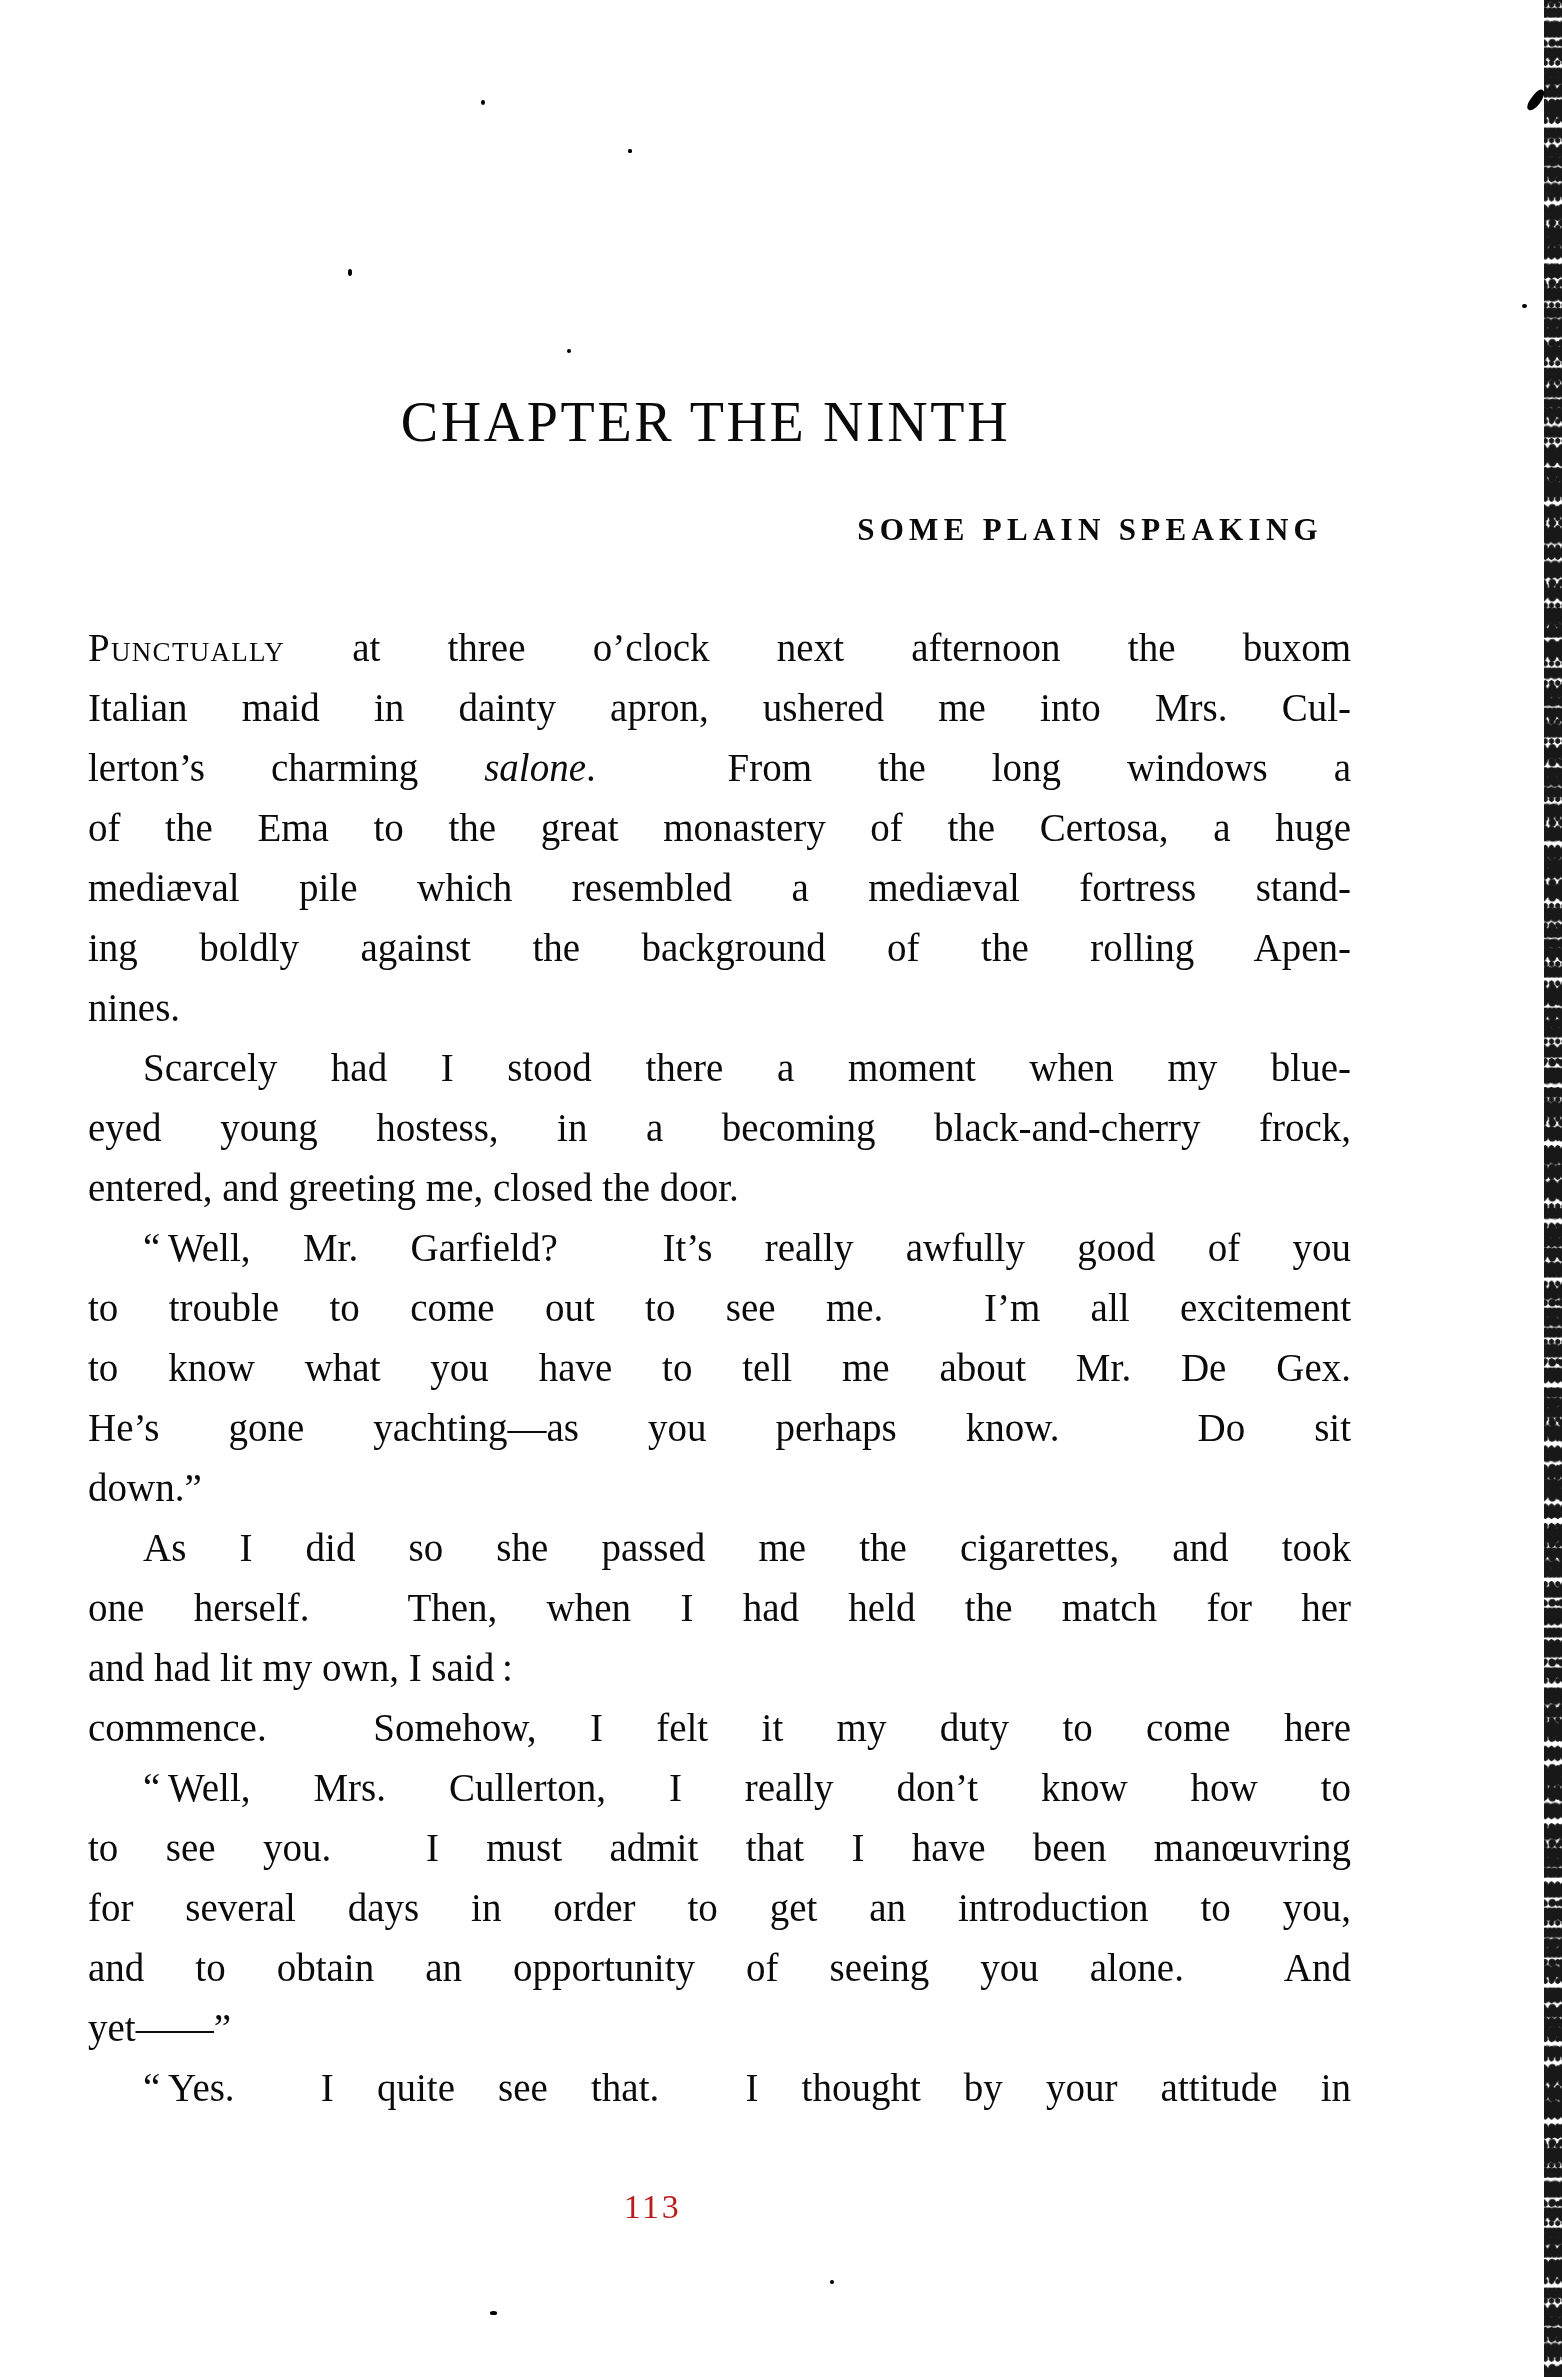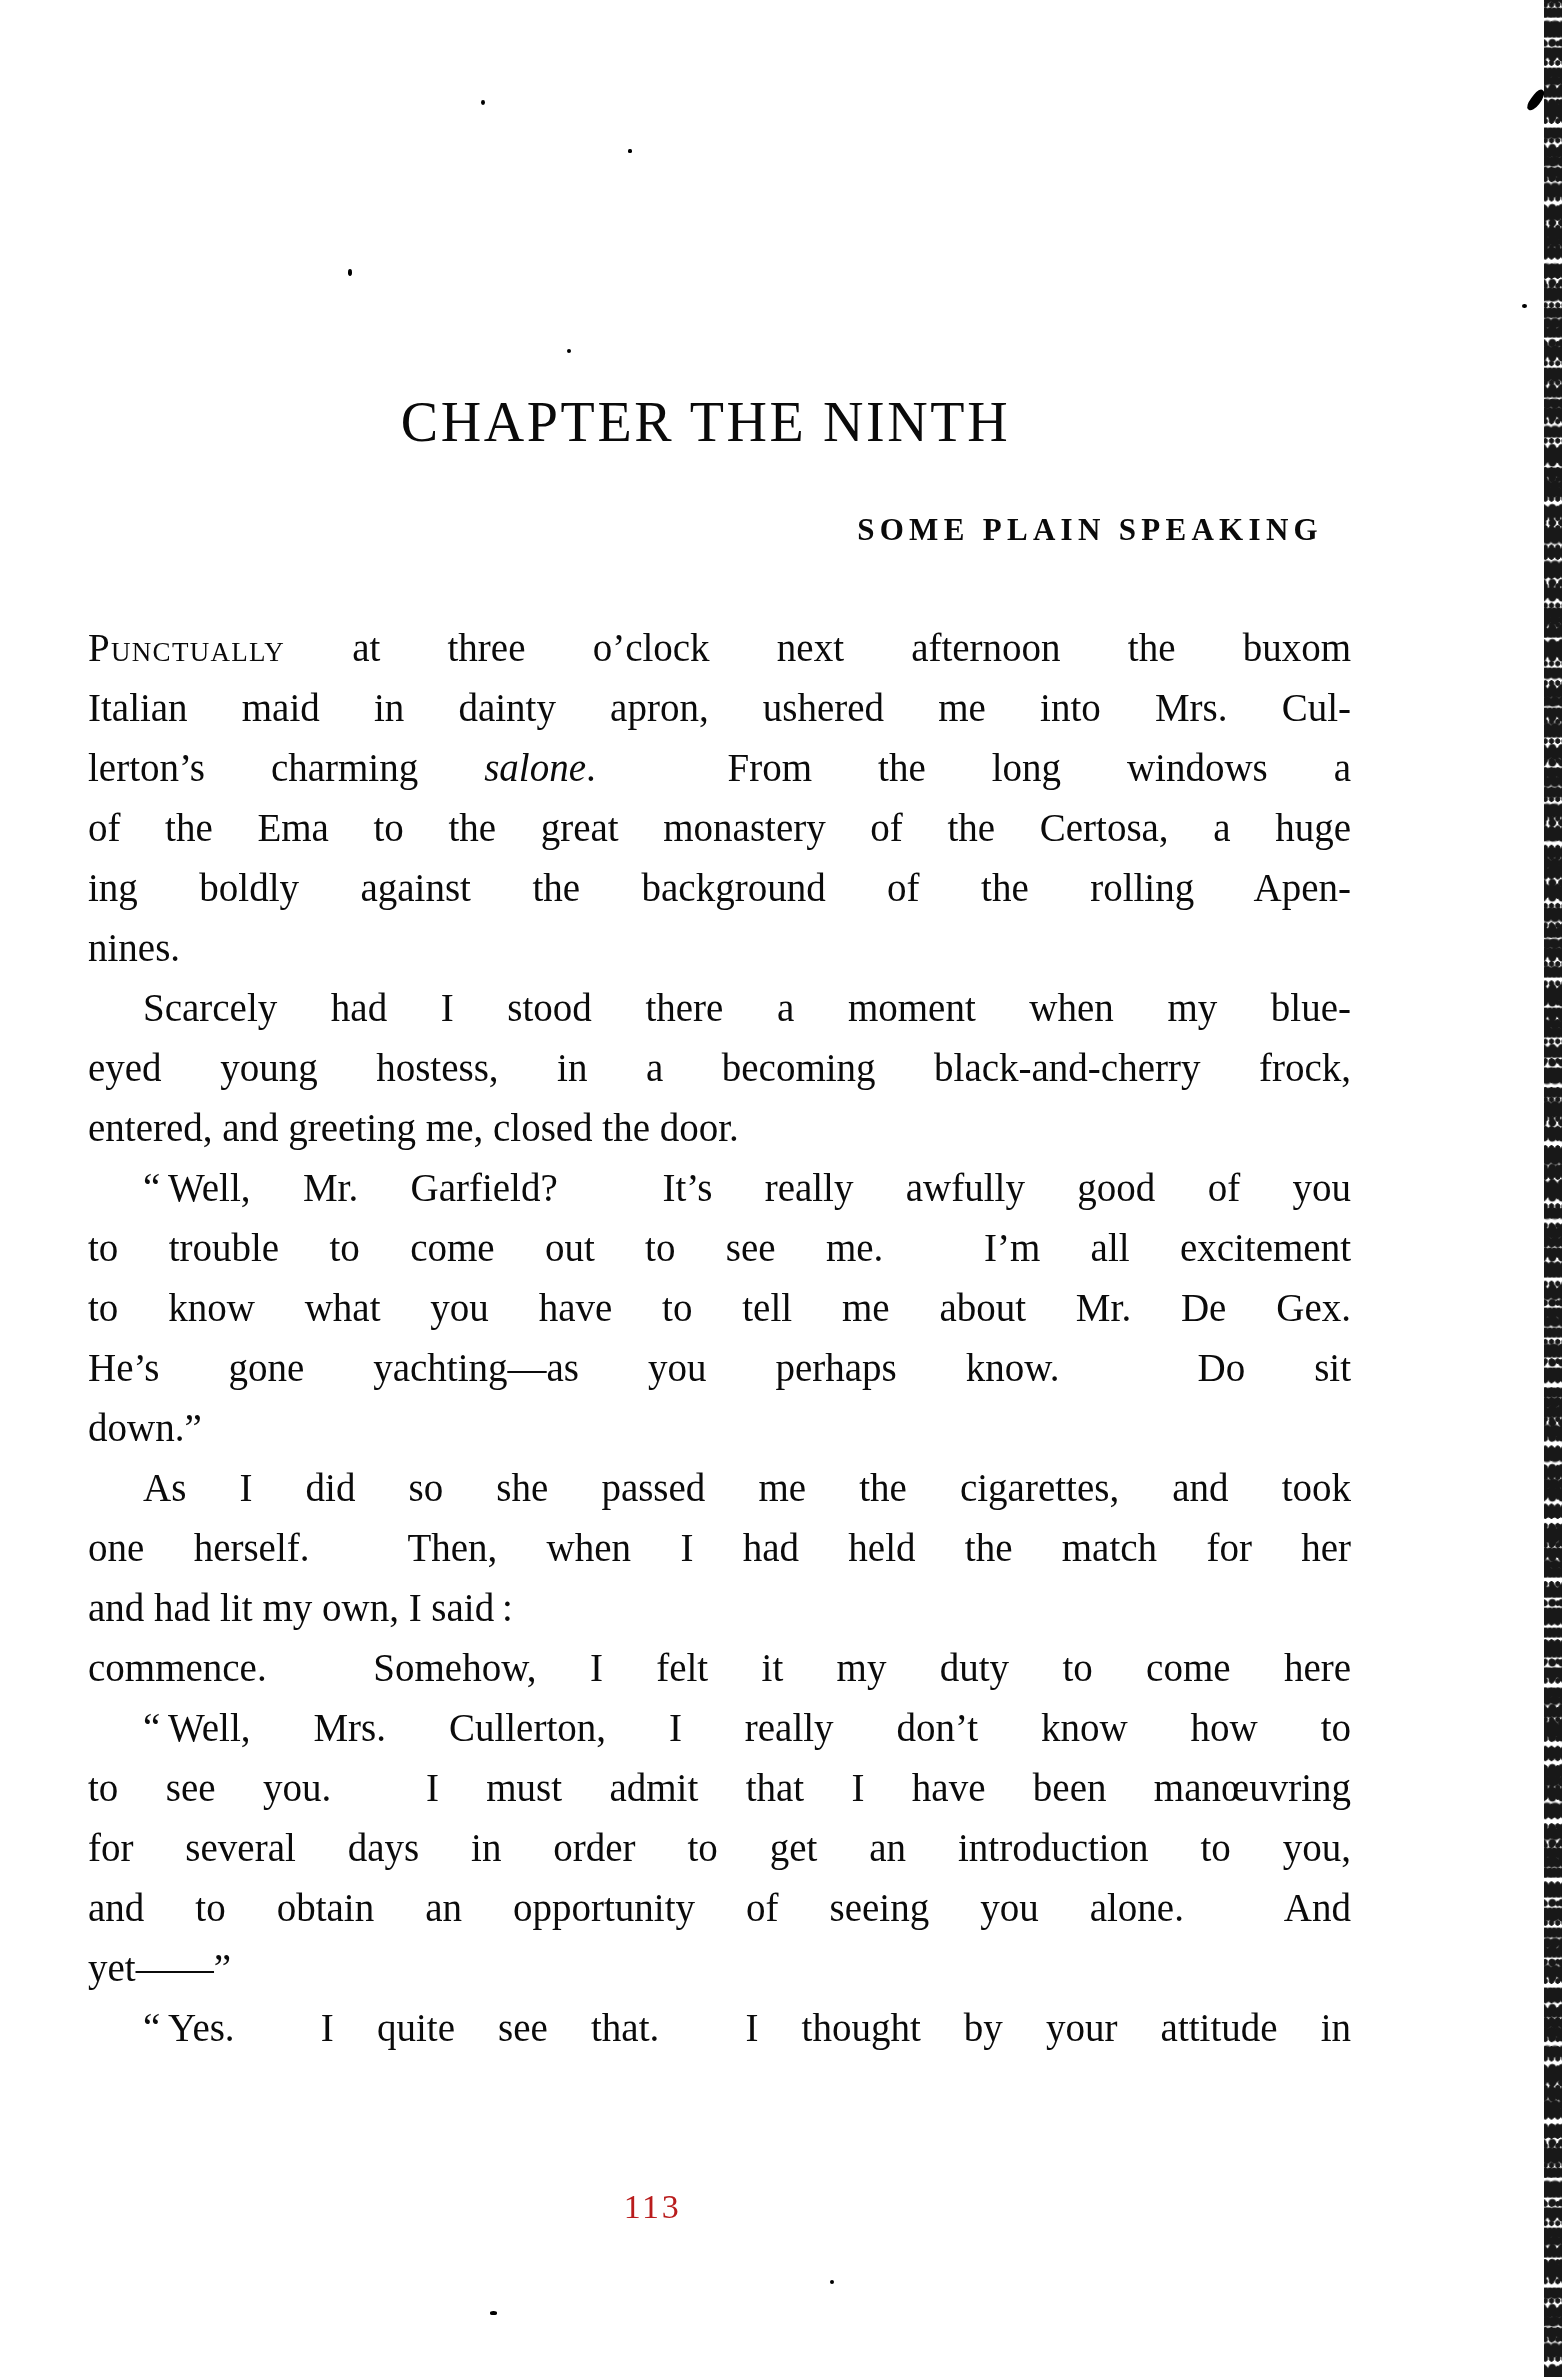--- a/index.html
+++ b/index.html
@@ -117,20 +117,21 @@
 
   <div class="chapter-heading">CHAPTER THE NINTH</div>
 
   <div class="chapter-subtitle">SOME PLAIN SPEAKING</div>
 
   <div class="body-text" id="body-text">
       <div class="line"><span class="smallcaps">Punctually</span><span> at three o’clock next afternoon the buxom</span></div>
       <div class="line"><span>Italian maid in dainty apron, ushered me into Mrs. Cul-</span></div>
       <div class="line"><span>lerton’s charming </span><span class="italic">salone</span><span>.&nbsp; From the long windows a</span></div>
       <div class="line"><span>of the Ema to the great monastery of the Certosa, a huge</span></div>
+      <div class="line"><span>mediæval pile which resembled a mediæval fortress stand-</span></div>
       <div class="line"><span>ing boldly against the background of the rolling Apen-</span></div>
       <div class="line last"><span>nines.</span></div>
       <div class="line indent"><span>Scarcely had I stood there a moment when my blue-</span></div>
       <div class="line"><span>eyed young hostess, in a becoming black-and-cherry frock,</span></div>
       <div class="line last"><span>entered, and greeting me, closed the door.</span></div>
       <div class="line indent"><span>“ Well, Mr. Garfield?&nbsp; It’s really awfully good of you</span></div>
       <div class="line"><span>to trouble to come out to see me.&nbsp; I’m all excitement</span></div>
       <div class="line"><span>to know what you have to tell me about Mr. De Gex.</span></div>
       <div class="line"><span>He’s gone yachting—as you perhaps know.&nbsp; Do sit</span></div>
       <div class="line last"><span>down.”</span></div>

